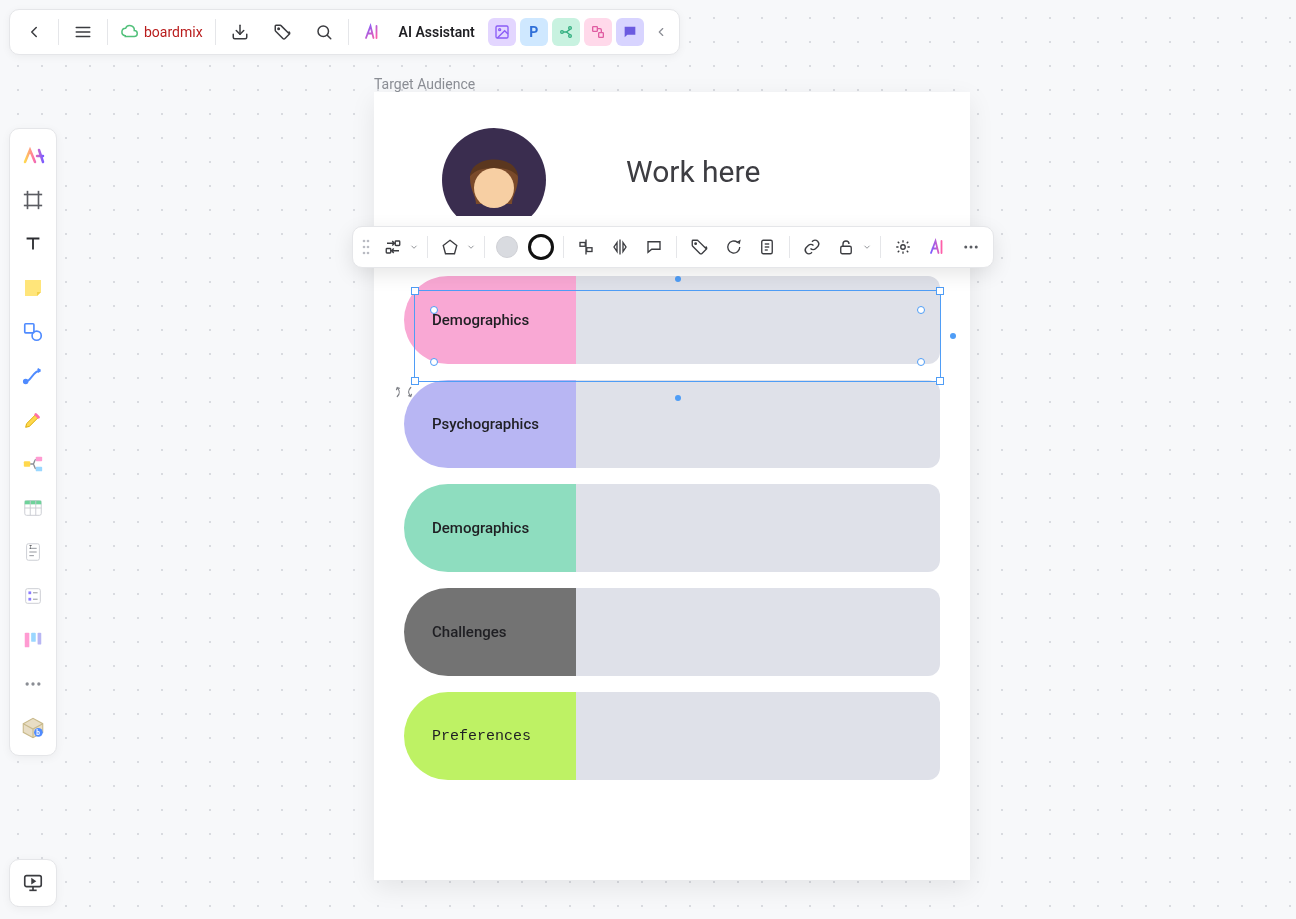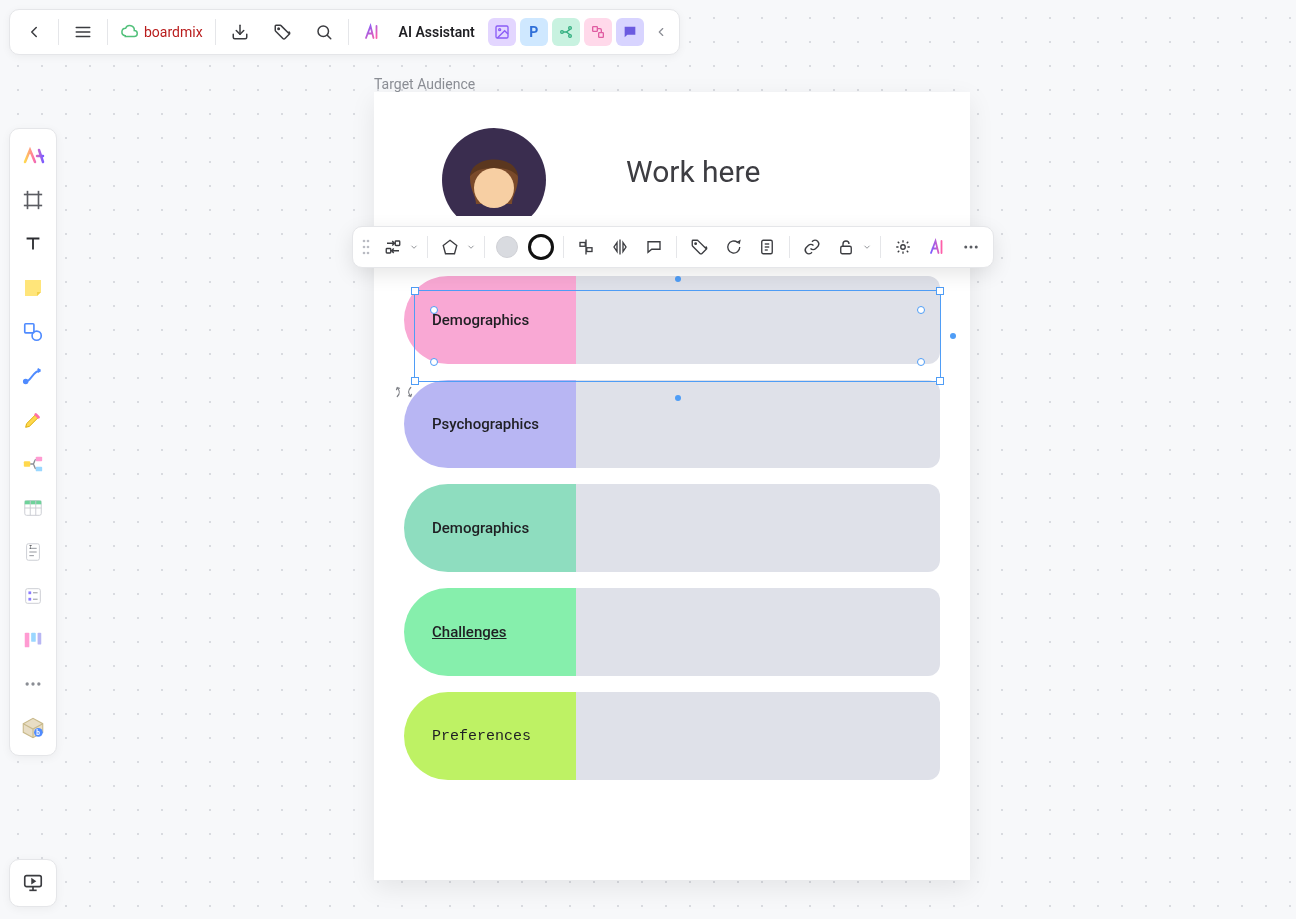--- a/index.html
+++ b/index.html
@@ -380,21 +380,21 @@
       </div>
       <div class="row">
         <div class="label" style="background: rgb(184, 182, 243);">Psychographics</div>
         <div class="body"></div>
       </div>
       <div class="row">
         <div class="label" style="background: rgb(142, 221, 191);">Demographics</div>
         <div class="body"></div>
       </div>
       <div class="row">
-        <div class="label" style="background: #86efac; text-decoration: underline;">Challenges</div>
+        <div class="label" style="background: #737373;">Challenges</div>
         <div class="body"></div>
       </div>
       <div class="row">
         <div class="label" style="background: #bef264; font-family: Liberation Mono, monospace;">Preferences</div>
         <div class="body"></div>
       </div>
     </div>
 </div>
 
 <div class="selection">

